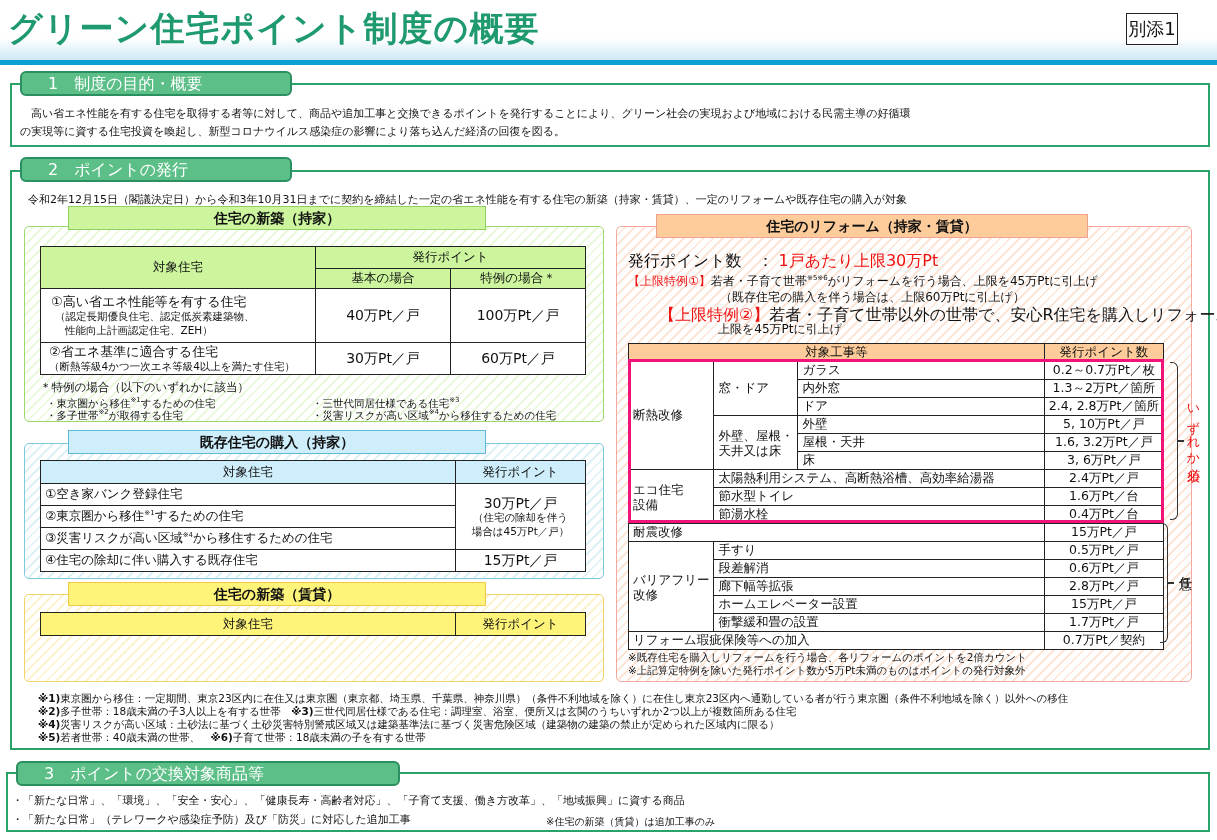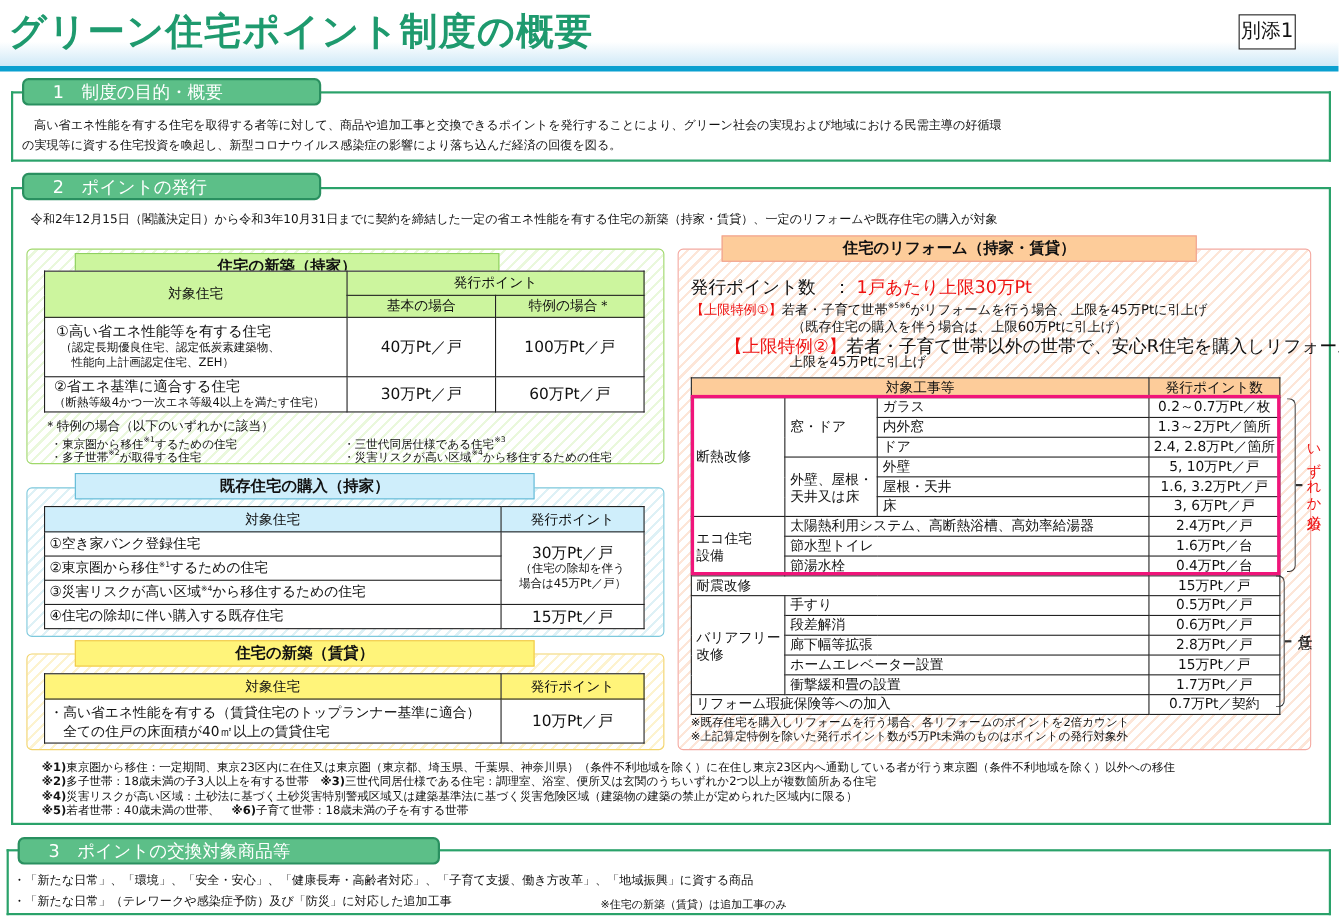--- a/index.html
+++ b/index.html
@@ -56,21 +56,21 @@
 <div class="abs sec-tab" style="left:20px;top:71px;width:272px">1　制度の目的・概要</div>
 <div class="abs para" style="left:20px;top:104px">　高い省エネ性能を有する住宅を取得する者等に対して、商品や追加工事と交換できるポイントを発行することにより、グリーン社会の実現および地域における民需主導の好循環</div>
 <div class="abs para" style="left:20px;top:122px">の実現等に資する住宅投資を喚起し、新型コロナウイルス感染症の影響により落ち込んだ経済の回復を図る。</div>
 
 <div class="abs sec-topline" style="left:10px;top:170px;width:1200px"></div>
 <div class="abs sec" style="left:10px;top:170px;width:1200px;height:580px"></div>
 <div class="abs sec-tab" style="left:20px;top:157px;width:272px">2　ポイントの発行</div>
 <div class="abs para" style="left:28px;top:190px">令和2年12月15日（閣議決定日）から令和3年10月31日までに契約を締結した一定の省エネ性能を有する住宅の新築（持家・賃貸）、一定のリフォームや既存住宅の購入が対象</div>
 
 <div class="abs box box-green" style="left:24px;top:226px;width:580px;height:196px"></div>
-<div class="abs box-title bt-green" style="left:68px;top:230px;width:386px">住宅の新築（持家）</div>
+<div class="abs box-title bt-green" style="left:68px;top:206px;width:418px">住宅の新築（持家）</div>
 <table class="abs" style="left:40px;top:246px;width:546px">
   <tbody>
       <tr style="height:22px">
     <td class="c th-green" rowspan="2" style="width:275px">対象住宅</td>
     <td class="c th-green" colspan="2">発行ポイント</td>
   </tr>
   <tr style="height:20px">
     <td class="c th-green" style="width:135px">基本の場合</td>
     <td class="c th-green">特例の場合＊</td>
   </tr>
@@ -129,27 +129,20 @@
   </table>
 
 <div class="abs box box-yellow" style="left:24px;top:594px;width:580px;height:88px"></div>
 <div class="abs box-title bt-yellow" style="left:68px;top:582px;width:418px">住宅の新築（賃貸）</div>
 <table class="abs" style="left:40px;top:612px;width:546px">
   <tbody>
       <tr style="height:23px">
     <td class="c th-yellow" style="width:415px">対象住宅</td>
     <td class="c th-yellow">発行ポイント</td>
   </tr>
-  <tr style="height:40px">
-    <td style="line-height:17px">
-      <div>・高い省エネ性能を有する（賃貸住宅のトップランナー基準に適合）</div>
-      <div>　全ての住戸の床面積が40㎡以上の賃貸住宅</div>
-    </td>
-    <td class="c" style="font-size:14px">10万Pt／戸</td>
-  </tr>
 </tbody>
   </table>
 
 <div class="abs box box-orange" style="left:616px;top:226px;width:576px;height:456px"></div>
 <div class="abs box-title bt-orange" style="left:656px;top:214px;width:432px">住宅のリフォーム（持家・賃貸）</div>
 <div class="abs" style="left:628px;top:251px;font-size:16px;white-space:nowrap"><span>発行ポイント数　：</span> <span class="red">1戸あたり上限30万Pt</span></div>
 <div class="abs" style="left:628px;top:273px;font-size:12px;white-space:nowrap"><span class="red">【上限特例①】</span><span>若者・子育て世帯</span><sup>※5※6</sup><span>がリフォームを行う場合、上限を45万Ptに引上げ</span></div>
 <div class="abs" style="left:720px;top:289px;font-size:12px;white-space:nowrap">（既存住宅の購入を伴う場合は、上限60万Ptに引上げ）</div>
 <div class="abs" style="left:659px;top:305px;font-size:16px;white-space:nowrap"><span class="red">【上限特例②】</span><span>若者・子育て世帯以外の世帯で、安心R住宅を購入しリフォームを行う場合、</span></div>
 <div class="abs" style="left:718px;top:321px;font-size:12px;white-space:nowrap">上限を45万Ptに引上げ</div>

